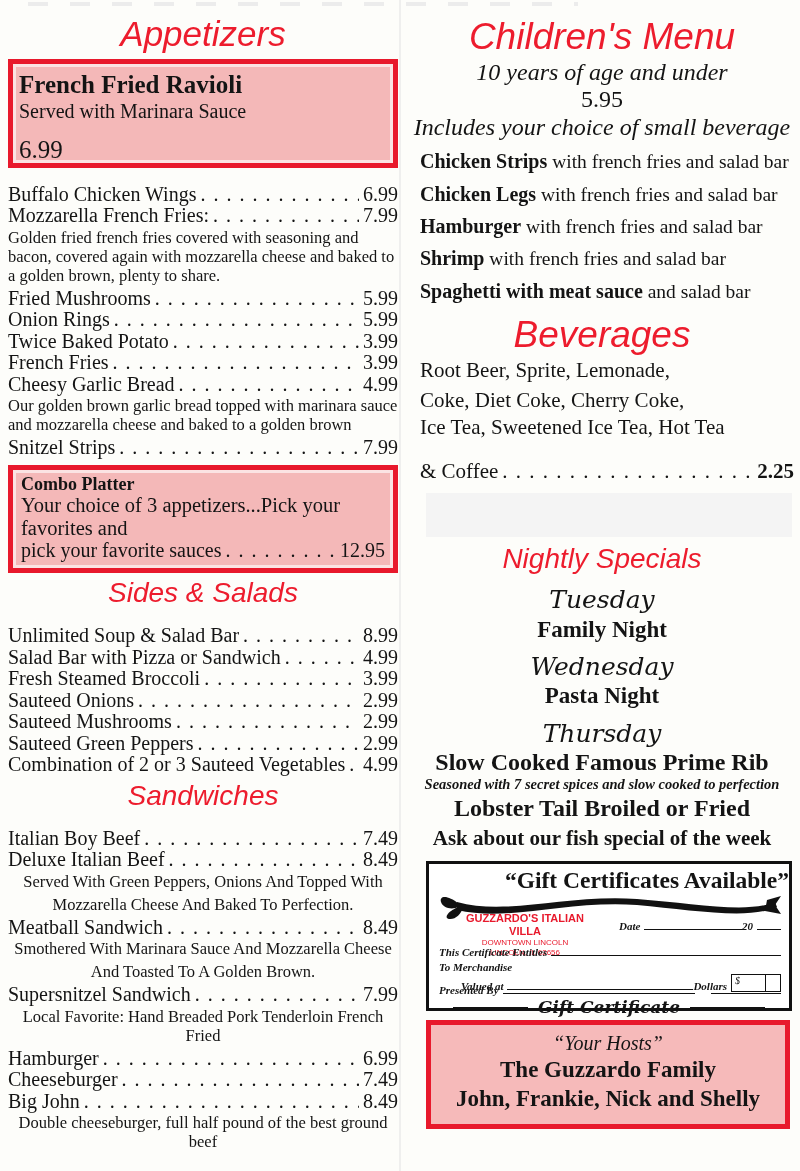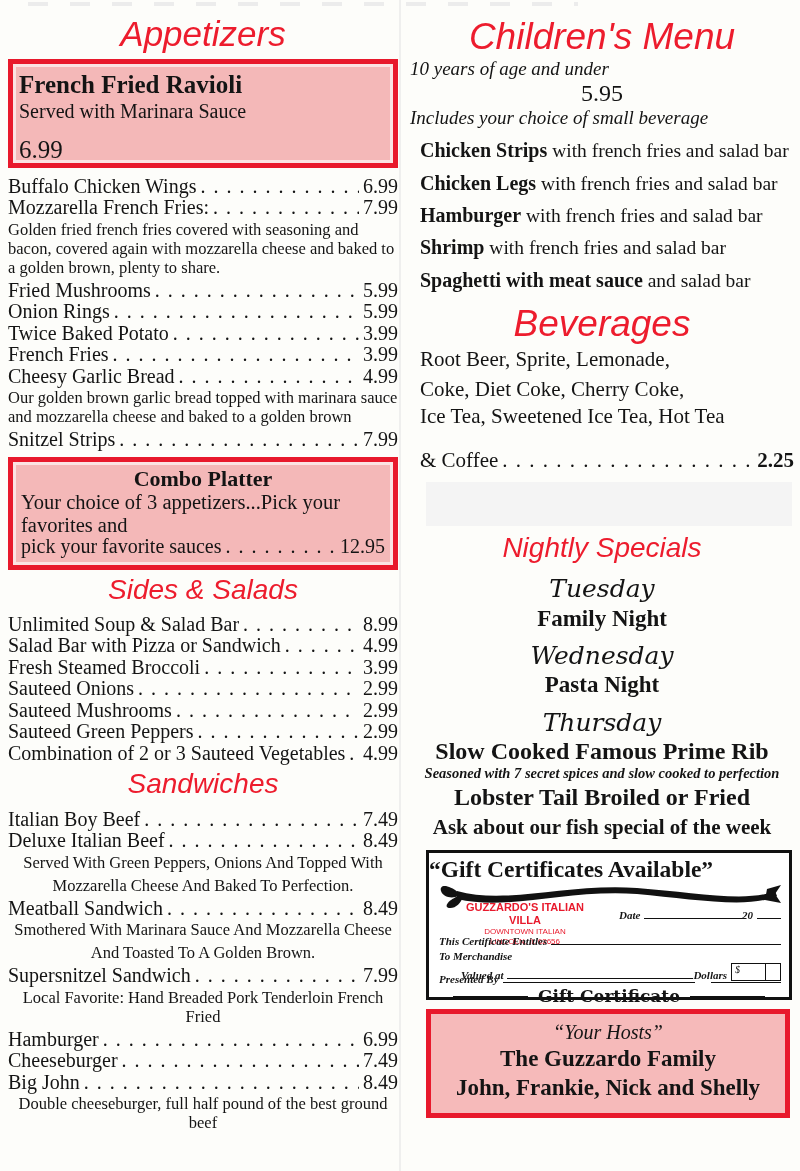--- a/index.html
+++ b/index.html
@@ -29,35 +29,35 @@
   .pinkbox{
     border:5px solid #e8192c;background:#f4b8b8;
     box-shadow:inset 0 0 0 3px #fbe3e3;
     margin-top:5px;
   }
   .featured{text-align:left;padding:7px 6px 1px;}
   .fb-title{font-weight:bold;font-size:25px;line-height:1.1;}
   .fb-sub{font-size:20px;line-height:1.25;}
   .fb-price{font-size:25px;margin-top:13px;line-height:1;}
   .combo{padding:4px 8px 7px;margin-top:6px;}
-  .cb-title{font-weight:bold;font-size:22px;text-align:center;line-height:1.15;}
+  .cb-title{font-weight:bold;font-size:18px;text-align:left;line-height:1.15;}
   .cb-text{font-size:20.5px;line-height:1.1;}
 
   
-  .rows{margin-top:8px;}
+  .rows{margin-top:16px;}
   .row{display:flex;align-items:baseline;font-size:20px;line-height:21.5px;}
   .row .nm{white-space:nowrap;}
   .row .ld{flex:1;overflow:hidden;white-space:nowrap;margin:0 4px;min-width:8px;}
   .row .ld::after{content:". . . . . . . . . . . . . . . . . . . . . . . . . . . . . . . . . . . . . . . . . . . . . . . . . .";letter-spacing:1.5px;}
   .row .pr{white-space:nowrap;text-align:right;}
   .desc{font-size:16.5px;line-height:19px;padding:1px 0 3px;}
   .desc.center{text-align:center;}
 
   
-  .c-ital{font-style:italic;font-size:19px;text-align:left;line-height:1.1;}
+  .c-ital{font-style:italic;font-size:24px;text-align:center;line-height:1.1;}
   .c-price{font-size:24px;text-align:center;line-height:1.2;}
   .c-item{font-size:19.5px;margin:10px 0 0 10px;line-height:1.1;}
   .c-item b{font-size:20px;}
 
   
   .bev{margin-left:10px;margin-top:4px;font-size:21px;line-height:26.5px;}
   .bev-last{display:flex;align-items:baseline;margin-left:10px;font-size:21px;line-height:26.5px;}
   .bev-last .ld{flex:1;overflow:hidden;white-space:nowrap;margin:0 4px;}
   .bev-last .ld::after{content:". . . . . . . . . . . . . . . . . . . . . . . . . . . . . . . . . . .";letter-spacing:1.5px;}
   .bev-last .pr{font-weight:bold;margin-top:18px;}
@@ -68,41 +68,41 @@
   .day{font-family:"DejaVu Serif",serif;font-style:italic;font-size:25px;
     text-align:center;margin-top:11px;line-height:1.1;}
   .nightname{font-weight:bold;font-size:23px;text-align:center;margin-top:3px;line-height:1.1;}
   .sp-note{font-weight:bold;font-style:italic;font-size:14.5px;text-align:center;line-height:1.1;}
   .sp-big{font-weight:bold;font-size:24px;text-align:center;line-height:1.15;margin-top:2px;}
   .sp-med{font-weight:bold;font-size:21px;text-align:center;line-height:1.2;margin-top:4px;}
 
   
   .gift{position:relative;margin:10px 0 0 16px;width:360px;height:144px;
     border:3px solid #111;background:#fff;}
-  .g-head{position:absolute;top:3px;left:0;right:0;text-align:left;
+  .g-head{position:absolute;top:3px;left:0;right:0;text-align:right;
     font-weight:bold;font-size:23.5px;}
   .g-ribbon{position:absolute;left:8px;top:26px;width:344px;height:32px;}
   .g-red{position:absolute;left:28px;top:48px;width:136px;text-align:center;color:#e8192c;}
   .g-biz{font-family:"Liberation Sans",sans-serif;font-weight:bold;font-size:11px;line-height:1.15;}
   .g-addr{font-family:"Liberation Sans",sans-serif;font-size:8px;line-height:1.25;}
   .g-lab{font-style:italic;font-weight:bold;font-size:11px;white-space:nowrap;}
   .g-row{position:absolute;display:flex;align-items:flex-end;}
   .g-line{border-bottom:1.2px solid #111;flex:1;height:1px;margin:0 0 2px 4px;}
   .g-line.fix{flex:none;}
   .g-date{left:190px;top:56px;width:162px;}
   .g-entitles{left:10px;top:82px;right:8px;}
   .g-merch{position:absolute;left:10px;top:97px;text-align:right;}
   .g-valued{left:32px;top:110px;right:8px;}
   .g-dollarbox{width:48px;height:16px;border:1.2px solid #111;display:flex;margin-left:4px;}
   .g-dollarbox .cell1{width:30px;border-right:1.2px solid #111;font-size:10px;font-style:italic;padding-left:3px;}
   .g-presented{left:10px;top:120px;right:8px;}
   .g-gap{width:12px;}
   .g-footer{position:absolute;left:24px;right:24px;top:133px;display:flex;align-items:center;}
   .g-footer .g-line{margin:0;}
-  .g-script{font-family:"DejaVu Serif",serif;font-weight:bold;
+  .g-script{font-family:"DejaVu Serif",serif;font-style:italic;font-weight:bold;
     font-size:17px;padding:0 10px;white-space:nowrap;}
 
   
   .hosts{margin:9px 0 0 16px;width:346px;border:5px solid #e8192c;background:#f6baba;
     text-align:center;padding:5px 4px 10px;}
   .h-head{font-style:italic;font-size:20px;line-height:1.3;}
   .h-bold{font-weight:bold;font-size:23px;line-height:1.25;}
 </style>
 </head>
 <body>
@@ -308,21 +308,21 @@
     <div class="gift">
       <div class="g-head">“Gift Certificates Available”</div>
       <svg class="g-ribbon" viewBox="0 0 344 32">
         <path d="M22,14 C10,4 2,6 4,12 C6,18 14,20 22,17 Z" fill="#111"></path>
         <path d="M22,17 C12,20 6,28 12,29 C18,30 24,24 26,18 Z" fill="#111"></path>
         <path d="M20,12 C70,26 130,4 200,9 C255,13 310,24 338,12 L340,17 C312,30 255,20 200,15 C130,10 72,32 20,20 Z" fill="#111"></path>
         <path d="M330,10 L344,6 L338,15 L344,24 L328,21 Z" fill="#111"></path>
       </svg>
       <div class="g-red">
         <div class="g-biz">GUZZARDO'S ITALIAN VILLA</div>
-        <div class="g-addr">DOWNTOWN ITALIAN</div>
+        <div class="g-addr">DOWNTOWN LINCOLN</div>
         <div class="g-addr">LINCOLN, IL 62656</div>
       </div>
       <div class="g-row g-date">
         <span class="g-lab">Date</span>
         <span class="g-line"></span>
         <span class="g-lab">20</span>
         <span class="g-line fix" style="width:24px;"></span>
       </div>
       <div class="g-row g-entitles">
         <span class="g-lab">This Certificate Entitles</span>

